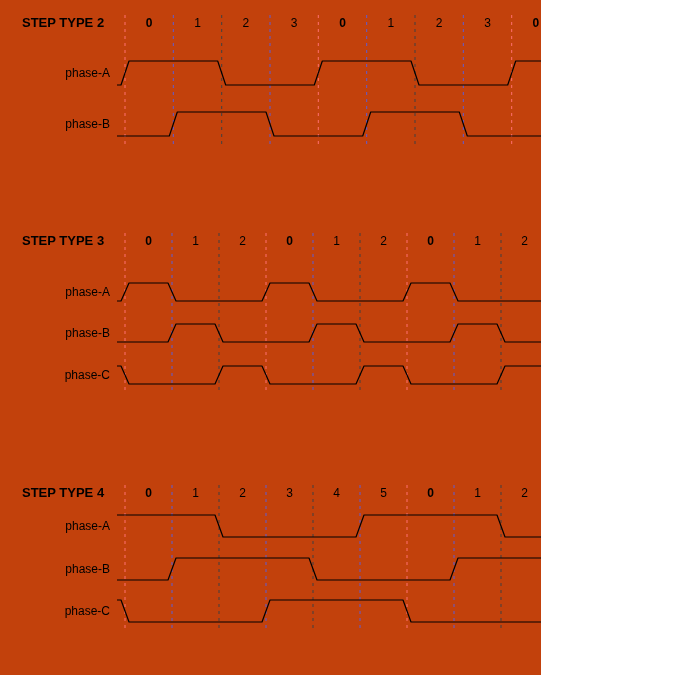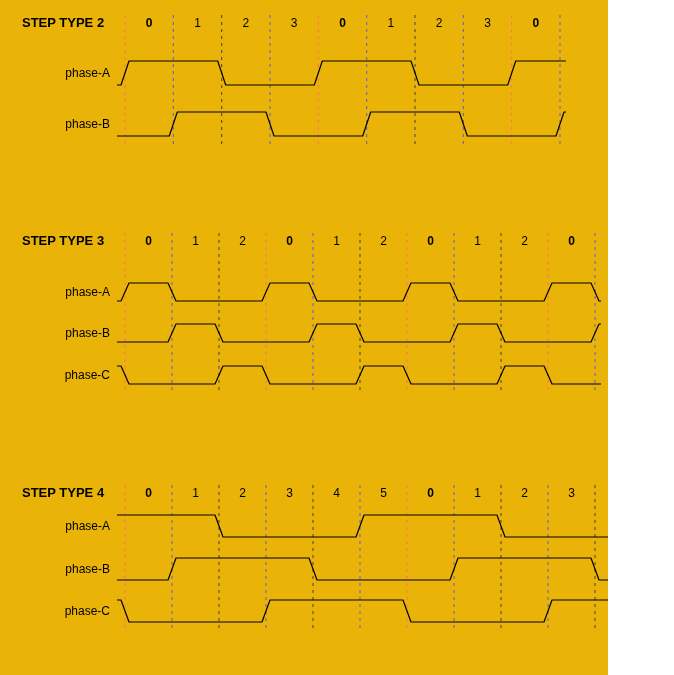--- a/index.html
+++ b/index.html
@@ -2,23 +2,23 @@
 <html><head>
 <meta charset="utf-8">
 <style>
   html, body {
     margin: 0;
     padding: 0;
     background: #ffffff;
   }
   .canvas {
     position: relative;
-    width: 608px;
+    width: 541px;
     height: 675px;
-    background: #eab308;
+    background: #c2410c;
     overflow: hidden;
   }
   svg text {
     font-family: "Liberation Sans", "DejaVu Sans", sans-serif;
     fill: #000000;
   }
   svg text.title {
     font-size: 13px;
     font-weight: bold;
   }

